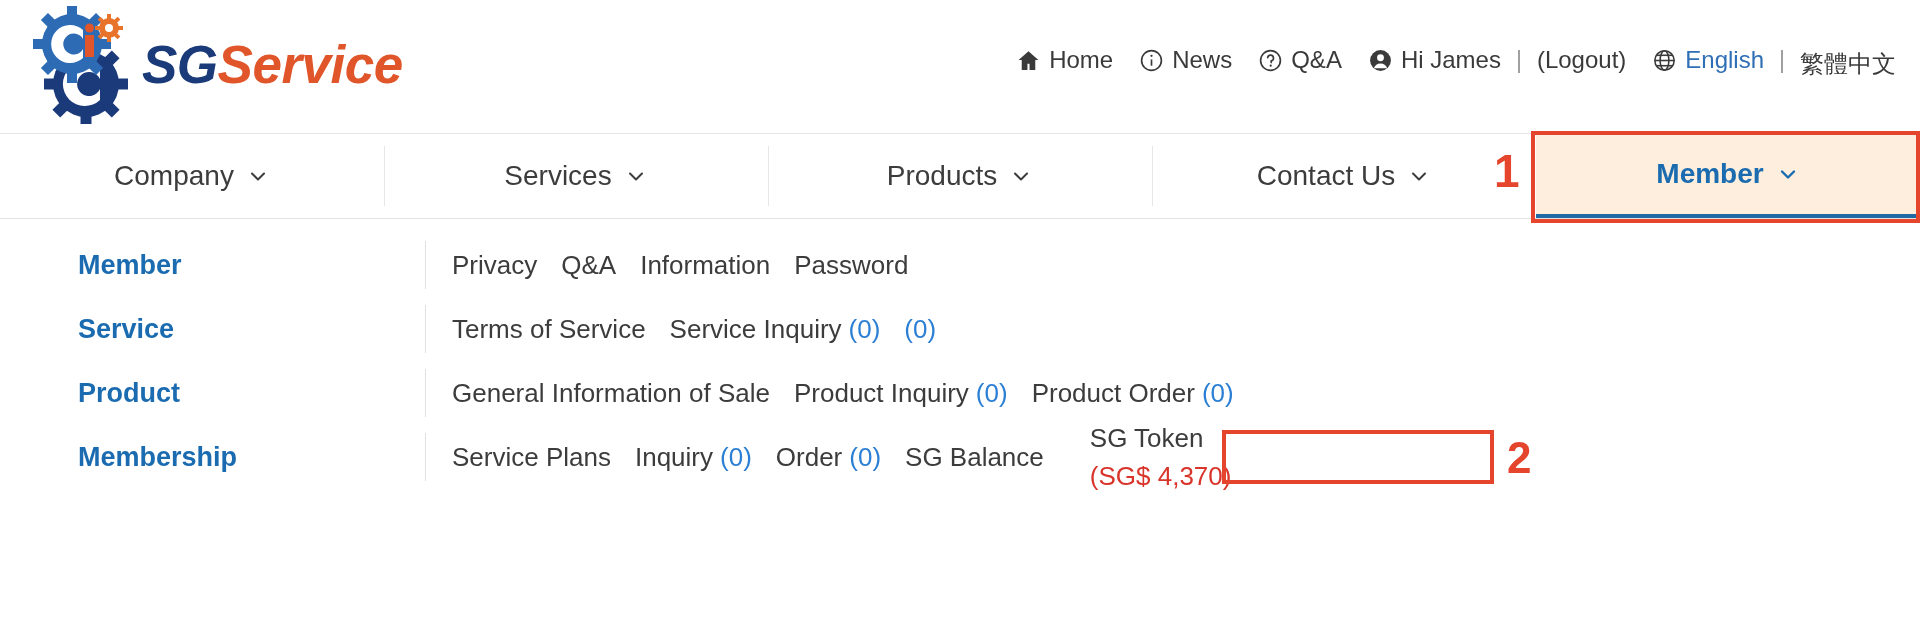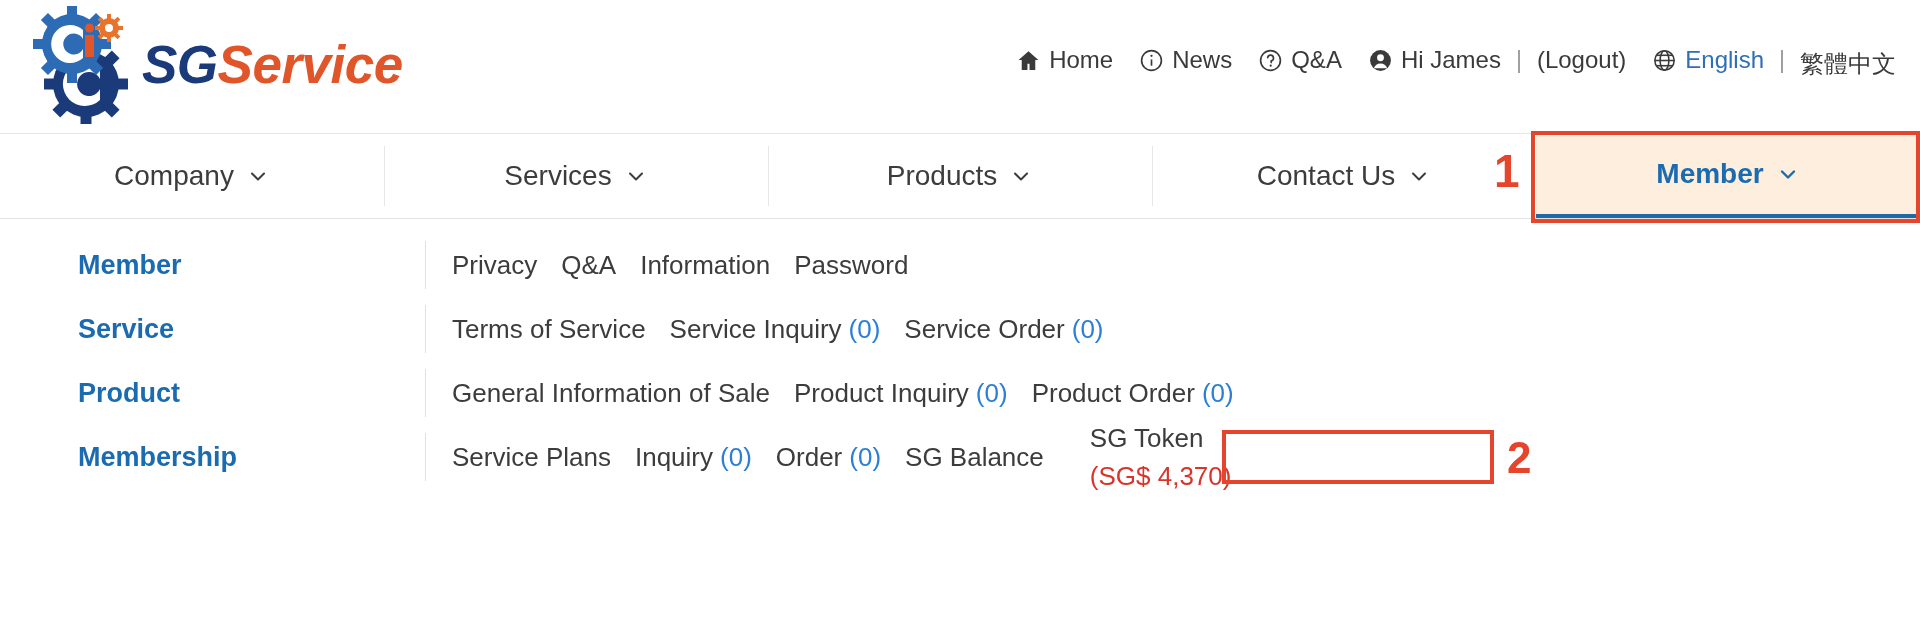--- a/index.html
+++ b/index.html
@@ -374,21 +374,20 @@
     <div class="prow-label">Service</div>
     <div class="prow-links">
       <span class="plink">
         <span>Terms of Service</span>
       </span>
       <span class="plink">
         <span>Service Inquiry</span>
         <span class="cnt-blue">(0)</span>
       </span>
       <span class="plink">
-        <span>Service Order</span>
         <span class="cnt-blue">(0)</span>
       </span>
     </div>
   </div>
 
   <div class="prow">
     <div class="prow-label">Product</div>
     <div class="prow-links">
       <span class="plink">
         <span>General Information of Sale</span>

